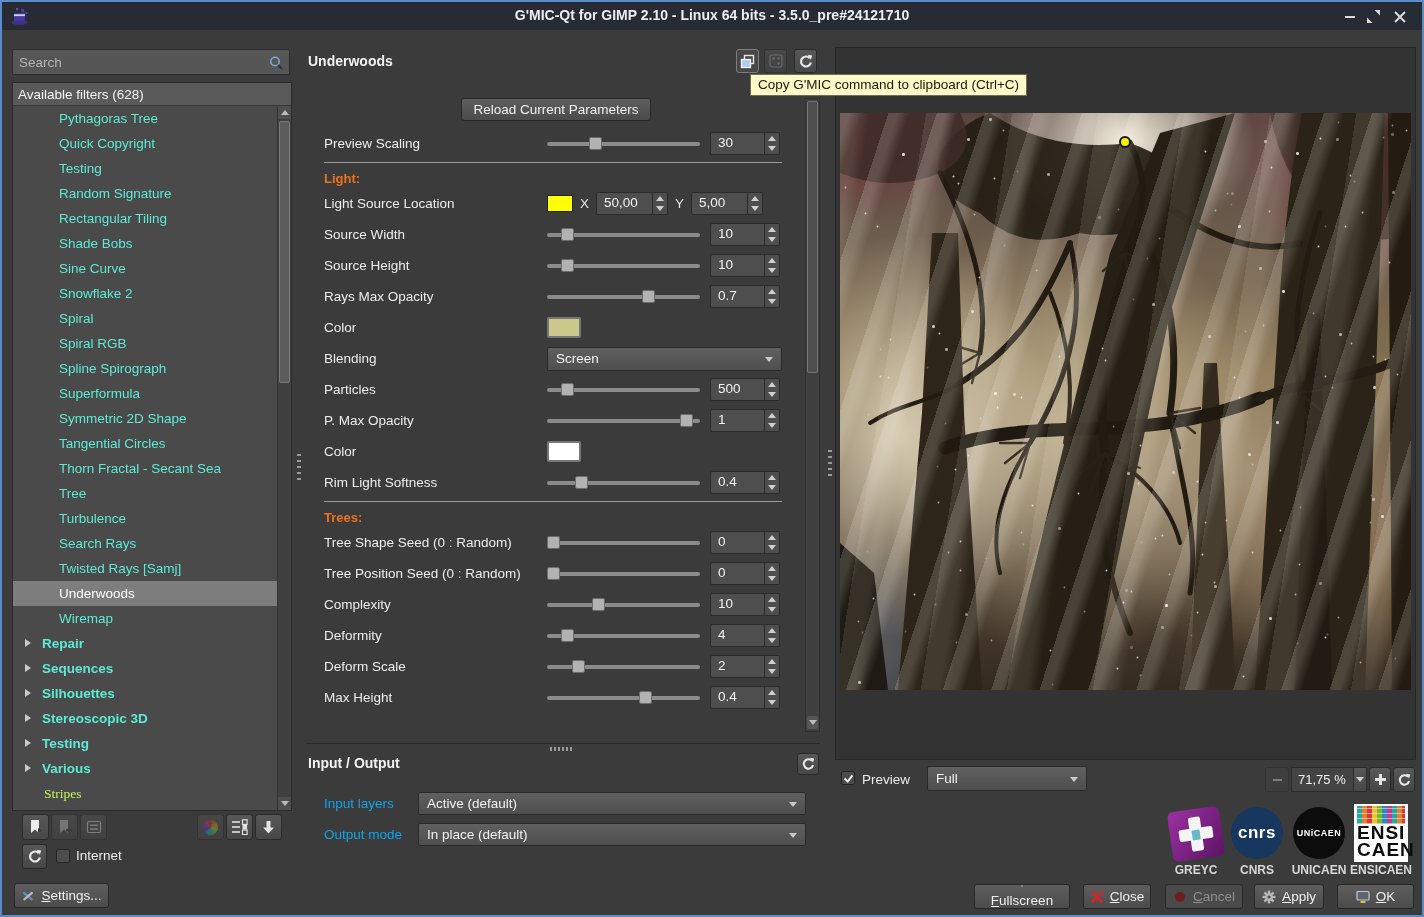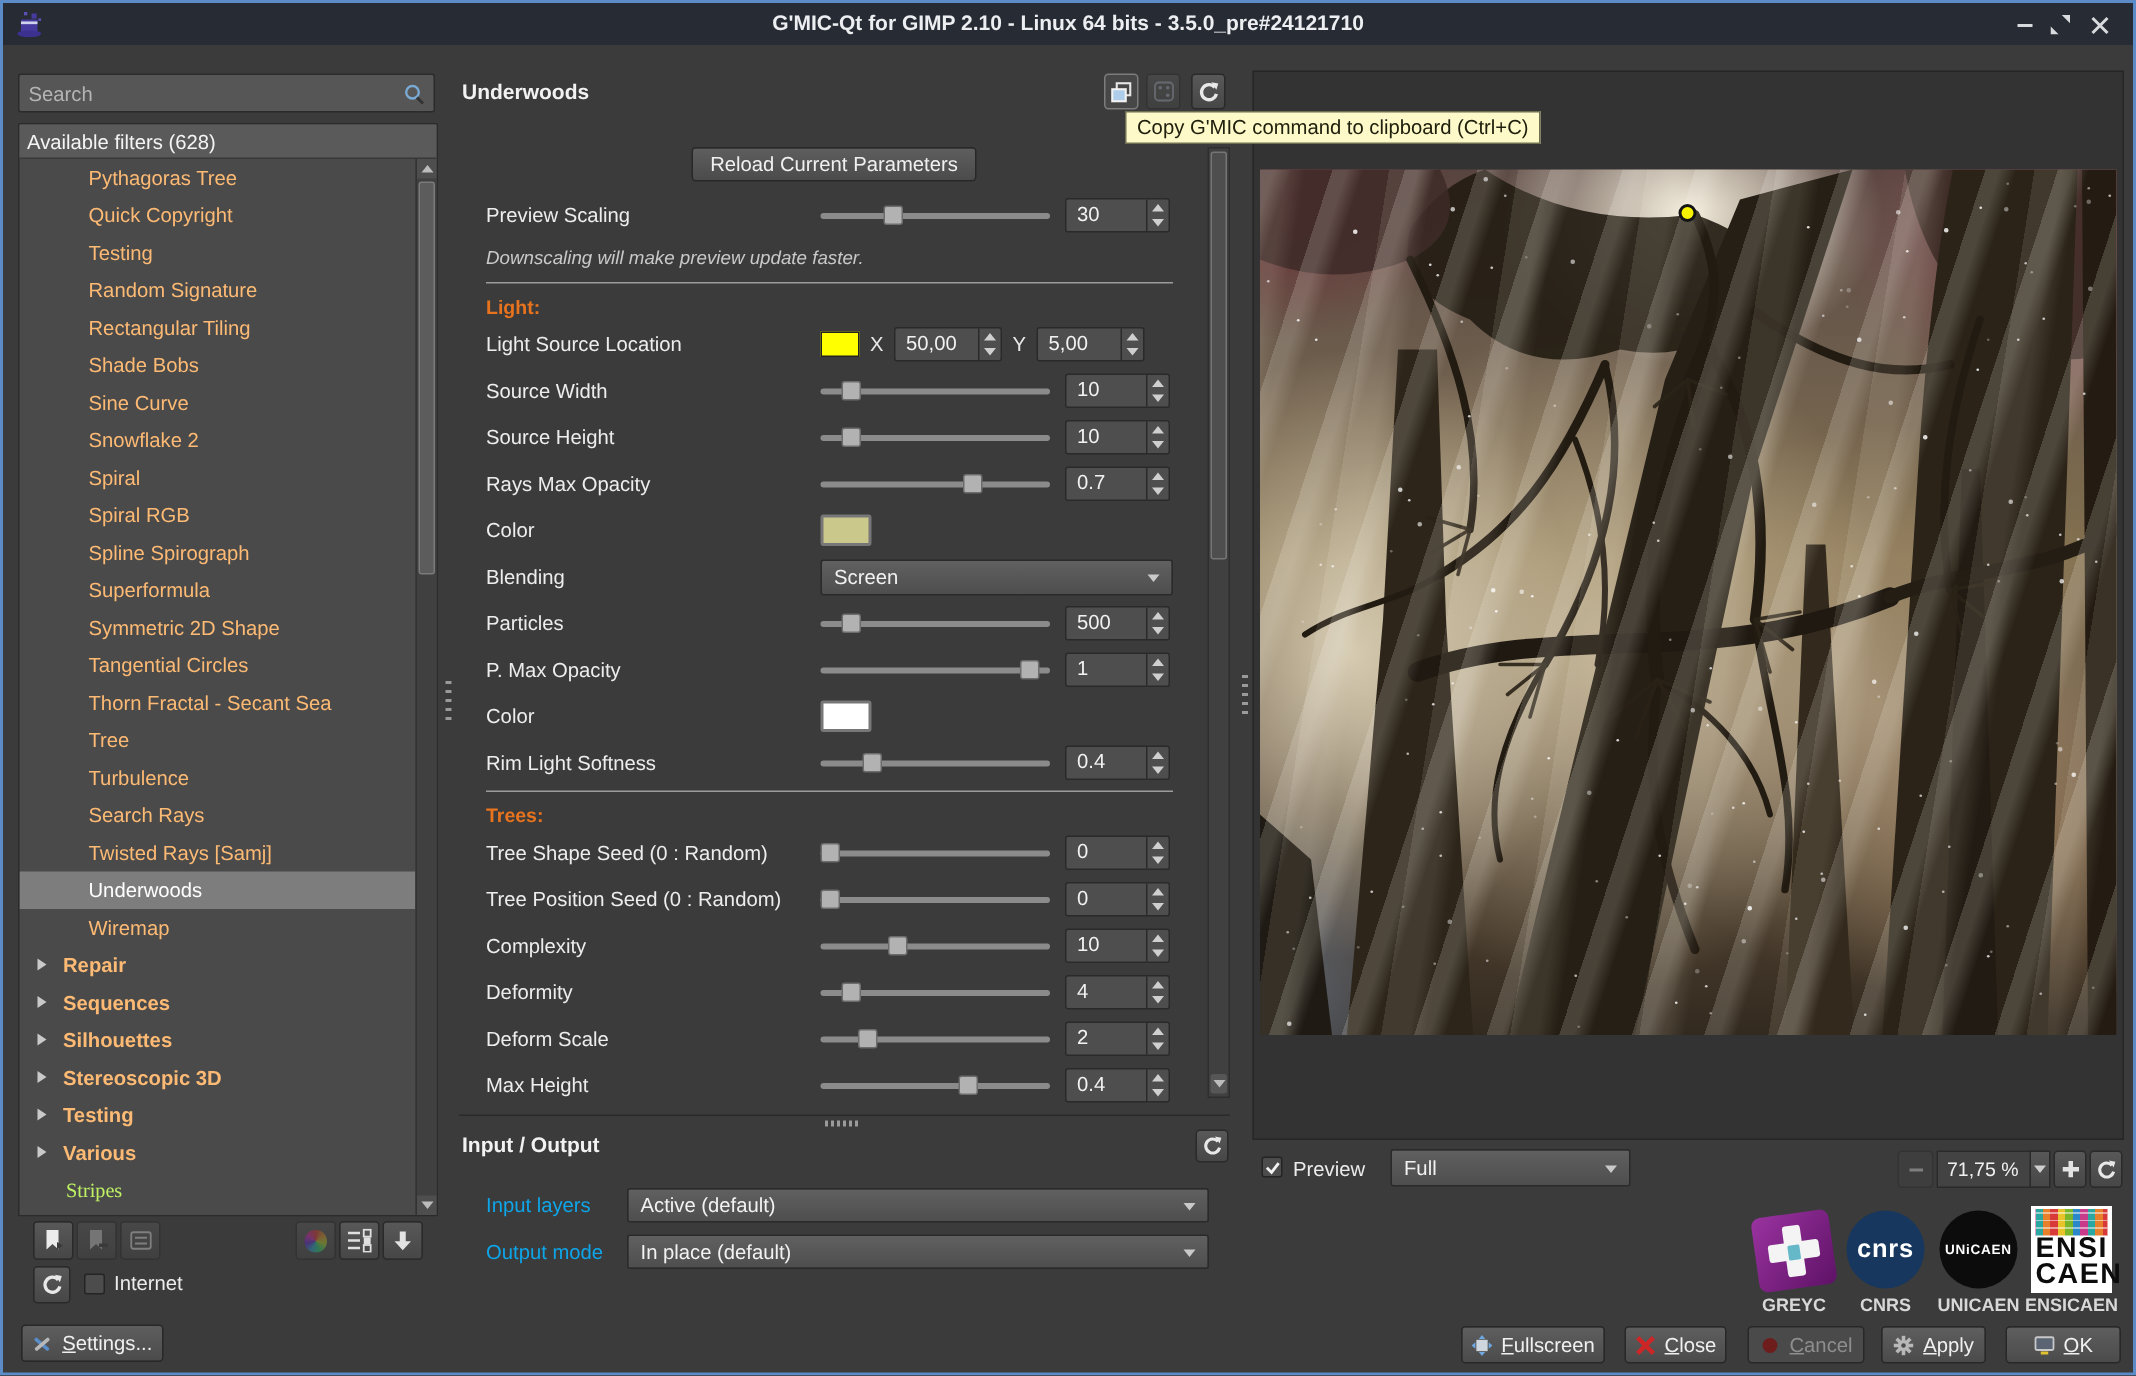--- a/index.html
+++ b/index.html
@@ -35,21 +35,21 @@
   .tri-up{border-left:4px solid transparent;border-right:4px solid transparent;border-bottom:5px solid #cfcfcf;}
   .tri-dn{border-left:4px solid transparent;border-right:4px solid transparent;border-top:5px solid #cfcfcf;}
   .checkbox{width:14px;height:14px;background:#4c4c4c;border:1px solid #242424;border-radius:2px;display:flex;align-items:center;justify-content:center;}
   
   .search{position:absolute;left:10px;top:47px;width:278px;height:26px;background:#565656;border:1px solid #2b2b2b;border-radius:2px;color:#f0f0f0;padding:0 26px 0 6px;font-size:13.5px;outline:none;font-family:inherit;}
   .search::placeholder{color:#b4b4b4;}
   .search-glass{position:absolute;left:266px;top:53px;}
   .filterlist{position:absolute;left:10px;top:80px;width:280px;height:729px;background:#4a4a4a;border:1px solid #2b2b2b;}
   .fl-header{height:23px;line-height:23px;background:#5a5a5a;border-bottom:1px solid #383838;padding-left:5px;color:#f4f4f4;}
   .fl-items{position:absolute;left:0;top:23px;right:14px;bottom:0;overflow:hidden;}
-  .fl-row{height:25px;line-height:25px;white-space:nowrap;color:#fdba74;}
+  .fl-row{height:25px;line-height:25px;white-space:nowrap;color:#5eead4;}
   .fl-row.kind-item{padding-left:46px;}
   .fl-row.kind-category{padding-left:29px;font-weight:bold;position:relative;}
   .fl-row.kind-category .exp{position:absolute;left:12px;top:8px;border-top:4px solid transparent;border-bottom:4px solid transparent;border-left:6px solid #c9c9c9;}
   .fl-row.kind-plain{padding-left:31px;color:#bef264;font-family:Liberation Serif, serif;}
   .fl-row.selected{background:#7d7d7d;color:#ffffff;}
   .fl-scroll{position:absolute;right:0;top:23px;bottom:0;width:14px;background:#404040;border-left:1px solid #333;}
   .fl-scroll .sup,.fl-scroll .sdn{position:absolute;left:0;right:0;height:13px;display:flex;align-items:center;justify-content:center;background:#4e4e4e;}
   .fl-scroll .sup{top:0;} .fl-scroll .sdn{bottom:0;}
   .fl-thumb{position:absolute;left:1px;right:1px;top:15px;height:262px;background:#5c5c5c;border:1px solid #7a7a7a;border-radius:2px;}
   .sb-tri-up{border-left:4px solid transparent;border-right:4px solid transparent;border-bottom:5px solid #bcbcbc;}
@@ -384,23 +384,20 @@
       <span class="arrows">
         <div>
               <i class="tri-up"></i>
             </div>
         <div>
               <i class="tri-dn"></i>
             </div>
       </span>
     </span>
   </div>
-      <div class="prow-note">
-        <span>Downscaling will make preview update faster.</span>
-      </div>
       <div class="prow-section">
         <span>Light:</span>
       </div>
       <div class="prow">
     <span class="plabel">Light Source Location</span>
     <span class="xygroup">
       <span class="swatch-sm" style="background: rgb(255, 255, 0);"></span>
       <span>X</span>
       <span class="spin">
         <span class="val">50,00</span>
@@ -815,21 +812,21 @@
   <div class="logo-caption" style="left:1281px;width:72px;">UNICAEN</div>
   <div class="ensicaen-logo">
     <div class="ensi-mosaic"></div>
     <div class="ensi-text">
         <div>ENSI</div>
         <div>CAEN</div>
       </div>
   </div>
   <div class="logo-caption" style="left:1340px;width:78px;">ENSICAEN</div>
 
-  <div class="btn dlg-btn" style="left:972px;width:96px;">
+  <div class="btn dlg-btn" style="left:972px;width:96px;flex-direction:column;">
     <svg class="icon12" width="13" height="13" viewBox="0 0 13 13">
       <rect x="3" y="3" width="7" height="7" fill="#cfd6de"></rect>
       <path d="M6.5,0 L8.5,2.4 H4.5 Z" fill="#6fa8e0"></path>
         <path d="M6.5,13 L4.5,10.6 H8.5 Z" fill="#6fa8e0"></path>
       <path d="M0,6.5 L2.4,4.5 V8.5 Z" fill="#6fa8e0"></path>
         <path d="M13,6.5 L10.6,8.5 V4.5 Z" fill="#6fa8e0"></path>
     </svg>
     <span class="mn">Fullscreen</span>
   </div>
   <div class="btn dlg-btn" style="left:1081px;width:68px;">

